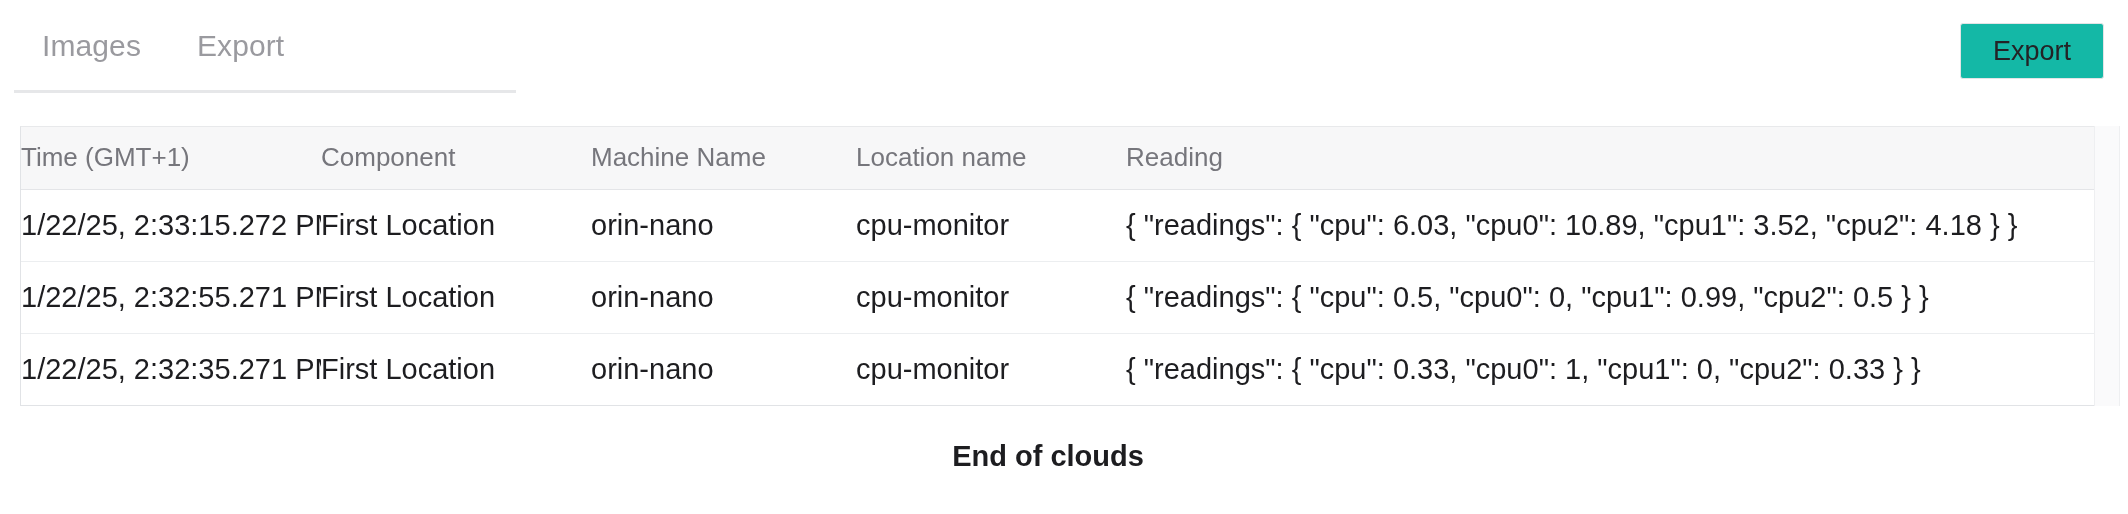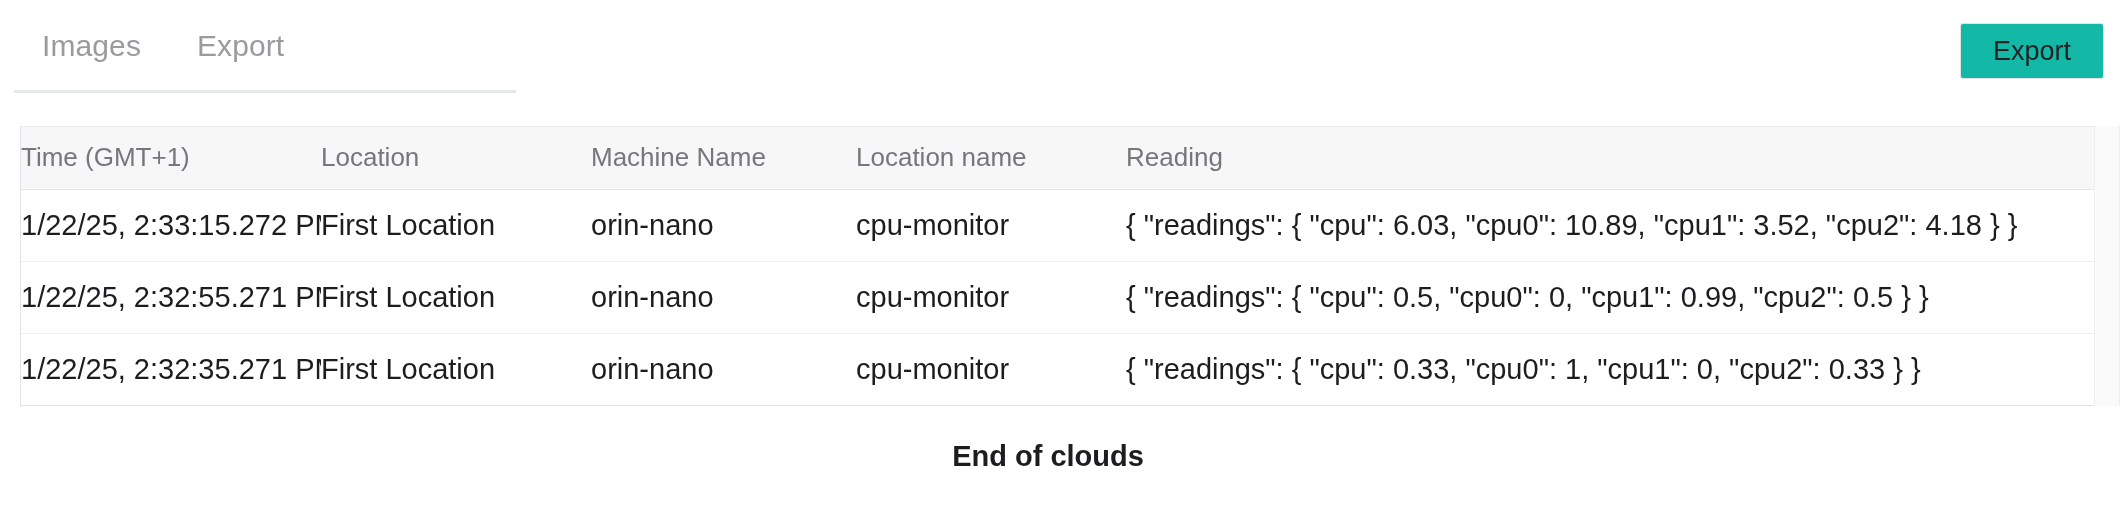--- a/index.html
+++ b/index.html
@@ -202,21 +202,21 @@
     <div class="export-btn">
       <span>Export</span>
     </div>
   </div>
 
   <div class="table-wrap">
     <table class="grid">
       <thead>
         <tr>
           <th class="c-time">Time (GMT+1)</th>
-          <th class="c-location">Location</th>
+          <th class="c-location">Component</th>
           <th class="c-machine">Machine Name</th>
           <th class="c-component">Location name</th>
           <th class="c-reading">Reading</th>
         </tr>
       </thead>
       <tbody>
         <tr>
           <td class="c-time">1/22/25, 2:33:15.272 PM</td>
           <td class="c-location">First Location</td>
           <td class="c-machine">orin-nano</td>

